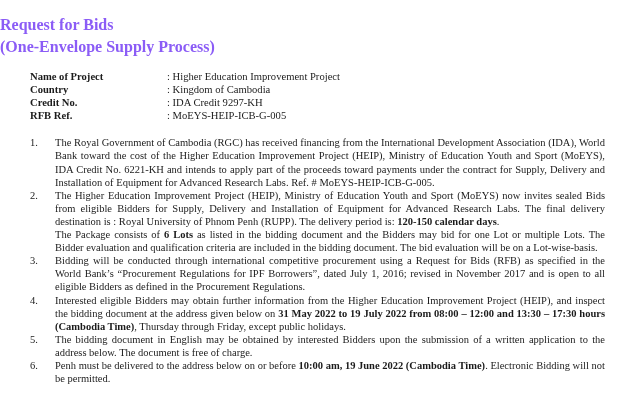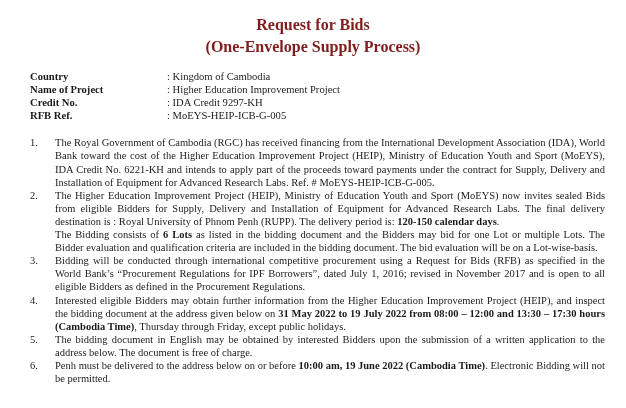--- a/index.html
+++ b/index.html
@@ -7,22 +7,22 @@
     --bg:#ffffff;
   }
   html,body{margin:0;padding:0;}
   body{
     width:626px;height:408px;overflow:hidden;
     background:var(--bg);color:var(--text);
     font-family:"Liberation Serif", serif;
   }
   .page{width:626px;height:408px;position:relative;background:var(--bg);}
   .title-block{
-    margin-top:14px;text-align:center;font-weight:bold;
-    font-size:16px;line-height:21.5px;color:#7f1d1d;
+    margin-top:14px;text-align:left;font-weight:bold;
+    font-size:16px;line-height:21.5px;color:#8b5cf6;
   }
   .meta-table{
     margin:13px 21px 0 30px;
     font-size:10.6px;line-height:13.1px;
   }
   .meta-row{display:flex;}
   .meta-label{width:137px;flex:none;font-weight:bold;}
   .meta-value{flex:1;white-space:nowrap;}
   .paragraph-list{
     margin:14px 21px 0 30px;
@@ -37,26 +37,26 @@
 <body>
 
 <div class="page">
   <div class="title-block">
     <div>Request for Bids</div>
     <div>(One-Envelope Supply Process)</div>
   </div>
 
   <div class="meta-table" id="meta-table">
       <div class="meta-row">
+        <div class="meta-label">Name of Project</div>
+        <div class="meta-value">: Higher Education Improvement Project</div>
+      </div>
+      <div class="meta-row">
         <div class="meta-label">Country</div>
         <div class="meta-value">: Kingdom of Cambodia</div>
-      </div>
-      <div class="meta-row">
-        <div class="meta-label">Name of Project</div>
-        <div class="meta-value">: Higher Education Improvement Project</div>
       </div>
       <div class="meta-row">
         <div class="meta-label">Credit No.</div>
         <div class="meta-value">: IDA Credit 9297-KH</div>
       </div>
       <div class="meta-row">
         <div class="meta-label">RFB Ref.</div>
         <div class="meta-value">: MoEYS-HEIP-ICB-G-005</div>
       </div>
     </div>
@@ -65,21 +65,21 @@
       <div class="para">
         <div class="para-num">1.</div>
         <div class="para-body">
           <div><span>The Royal Government of Cambodia (RGC) has received financing from the International Development Association (IDA), World Bank toward the cost of the Higher Education Improvement Project (HEIP), Ministry of Education Youth and Sport (MoEYS), IDA Credit No. 6221-KH and intends to apply part of the proceeds toward payments under the contract for Supply, Delivery and Installation of Equipment for Advanced Research Labs. Ref. # MoEYS-HEIP-ICB-G-005.</span></div>
         </div>
       </div>
       <div class="para">
         <div class="para-num">2.</div>
         <div class="para-body">
           <div><span>The Higher Education Improvement Project (HEIP), Ministry of Education Youth and Sport (MoEYS) now invites sealed Bids from eligible Bidders for Supply, Delivery and Installation of Equipment for Advanced Research Labs. The final delivery destination is : Royal University of Phnom Penh (RUPP). The delivery period is: </span><span class="b">120-150 calendar days</span><span>.</span></div>
-          <div><span>The Bidding consists of </span><span class="b">6 Lots</span><span> as listed in the bidding document and the Bidders may bid for one Lot or multiple Lots. The Bidder evaluation and qualification criteria are included in the bidding document. The bid evaluation will be on a Lot-wise-basis.</span></div>
+          <div><span>The Package consists of </span><span class="b">6 Lots</span><span> as listed in the bidding document and the Bidders may bid for one Lot or multiple Lots. The Bidder evaluation and qualification criteria are included in the bidding document. The bid evaluation will be on a Lot-wise-basis.</span></div>
         </div>
       </div>
       <div class="para">
         <div class="para-num">3.</div>
         <div class="para-body">
           <div><span>Bidding will be conducted through international competitive procurement using a Request for Bids (RFB) as specified in the World Bank’s “Procurement Regulations for IPF Borrowers”, dated July 1, 2016; revised in November 2017 and is open to all eligible Bidders as defined in the Procurement Regulations.</span></div>
         </div>
       </div>
       <div class="para">
         <div class="para-num">4.</div>

